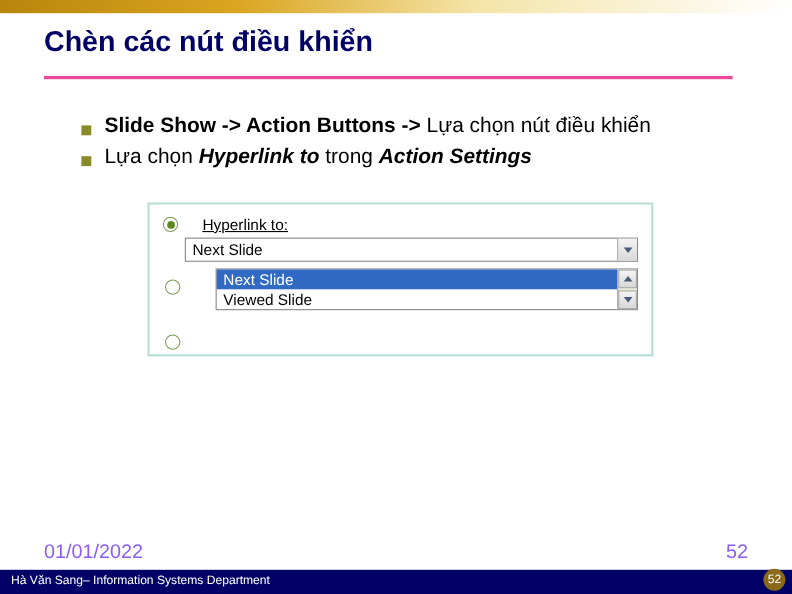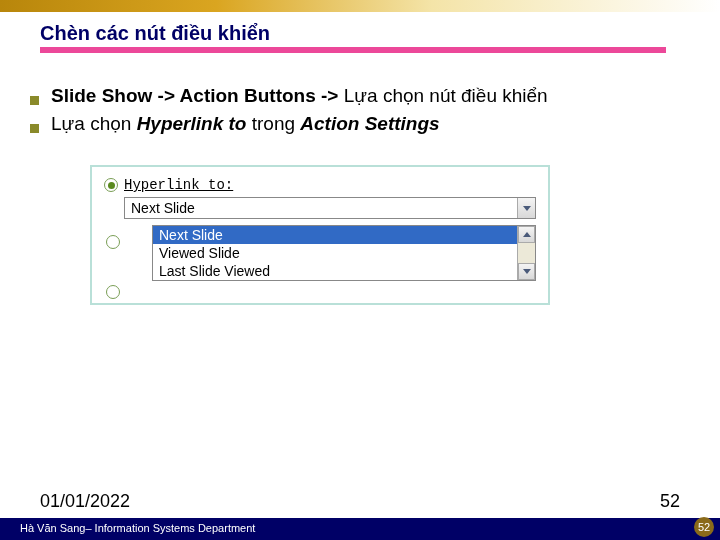--- a/index.html
+++ b/index.html
@@ -12,30 +12,31 @@
     overflow: hidden;
   }
   .top-banner {
     height: 12px;
     background: linear-gradient(90deg, #b8860b 0%, #daa520 30%, #f4e4a8 60%, #ffffff 100%);
   }
   .title-wrap {
     padding: 10px 0 2px 40px;
   }
   .title {
-    font-size: 20px;
+    font-size: 26px;
     font-weight: bold;
     color: #000066;
-    border-bottom: 6px solid #ec4899;
+    border-bottom: 3px solid #ec4899;
     display: inline-block;
-    padding-bottom: 2px;
+    padding-bottom: 16px;
     width: 92%;
   }
   .content {
     padding: 30px 30px 10px 30px;
+    margin-left: 44px;
   }
   .bullet-list { list-style: none; }
   .bullet-item {
     display: flex;
     align-items: baseline;
     gap: 12px;
     margin-bottom: 6px;
     font-size: 19px;
     color: #000;
   }
@@ -52,23 +53,23 @@
   .dialog-image {
     width: 460px;
     margin: 30px 0 0 60px;
     border: 2px solid #b9e0d8;
     padding: 6px 4px 4px 4px;
     background: #fff;
   }
   .radio-row {
     display: flex;
     align-items: center;
-    gap: 6px;
+    gap: 22px;
     margin: 4px 8px;
-    font-family: Liberation Mono, monospace;
+    font-family: Liberation Sans, sans-serif;
     font-size: 14px;
   }
   .radio-outer {
     width: 14px; height: 14px;
     border: 1px solid #7a9e56;
     border-radius: 50%;
     background: #fff;
     display: flex; align-items: center; justify-content: center;
   }
   .radio-inner {
@@ -136,30 +137,30 @@
   }
   .chev.up { transform: rotate(180deg); }
 
   .footer-meta {
     position: absolute;
     bottom: 28px;
     left: 40px; right: 40px;
     display: flex;
     justify-content: space-between;
     font-size: 18px;
-    color: #000000;
+    color: #8b5cf6;
   }
   .bottom-bar {
     position: absolute;
     bottom: 0; left: 0; right: 0;
     height: 22px;
     background: #000066;
     color: #fff;
     font-size: 11px;
-    padding: 4px 20px;
+    padding: 4px 10px;
     font-family: Tahoma, sans-serif;
   }
   .slide-badge {
     position: absolute;
     right: 6px;
     bottom: 3px;
     width: 20px; height: 20px;
     background: #8a6a1a;
     border-radius: 50%;
     color: #fff;
@@ -209,21 +210,20 @@
 
     <div style="display:flex; align-items:flex-start;">
       <div style="width:28px; display:flex; flex-direction:column; gap:36px; padding-top:10px; padding-left:10px;">
         <span class="radio-outer"></span>
         <span class="radio-outer"></span>
       </div>
       <div class="listbox" style="flex:1;">
         <div class="listbox-items">
           <div class="list-item selected">Next Slide</div>
           <div class="list-item">Viewed Slide</div>
-          <div class="list-item">Last Slide Viewed</div>
         </div>
         <div class="scrollbar">
           <div class="scroll-btn">
               <div class="chev up"></div>
             </div>
           <div class="scroll-btn">
               <div class="chev"></div>
             </div>
         </div>
       </div>

